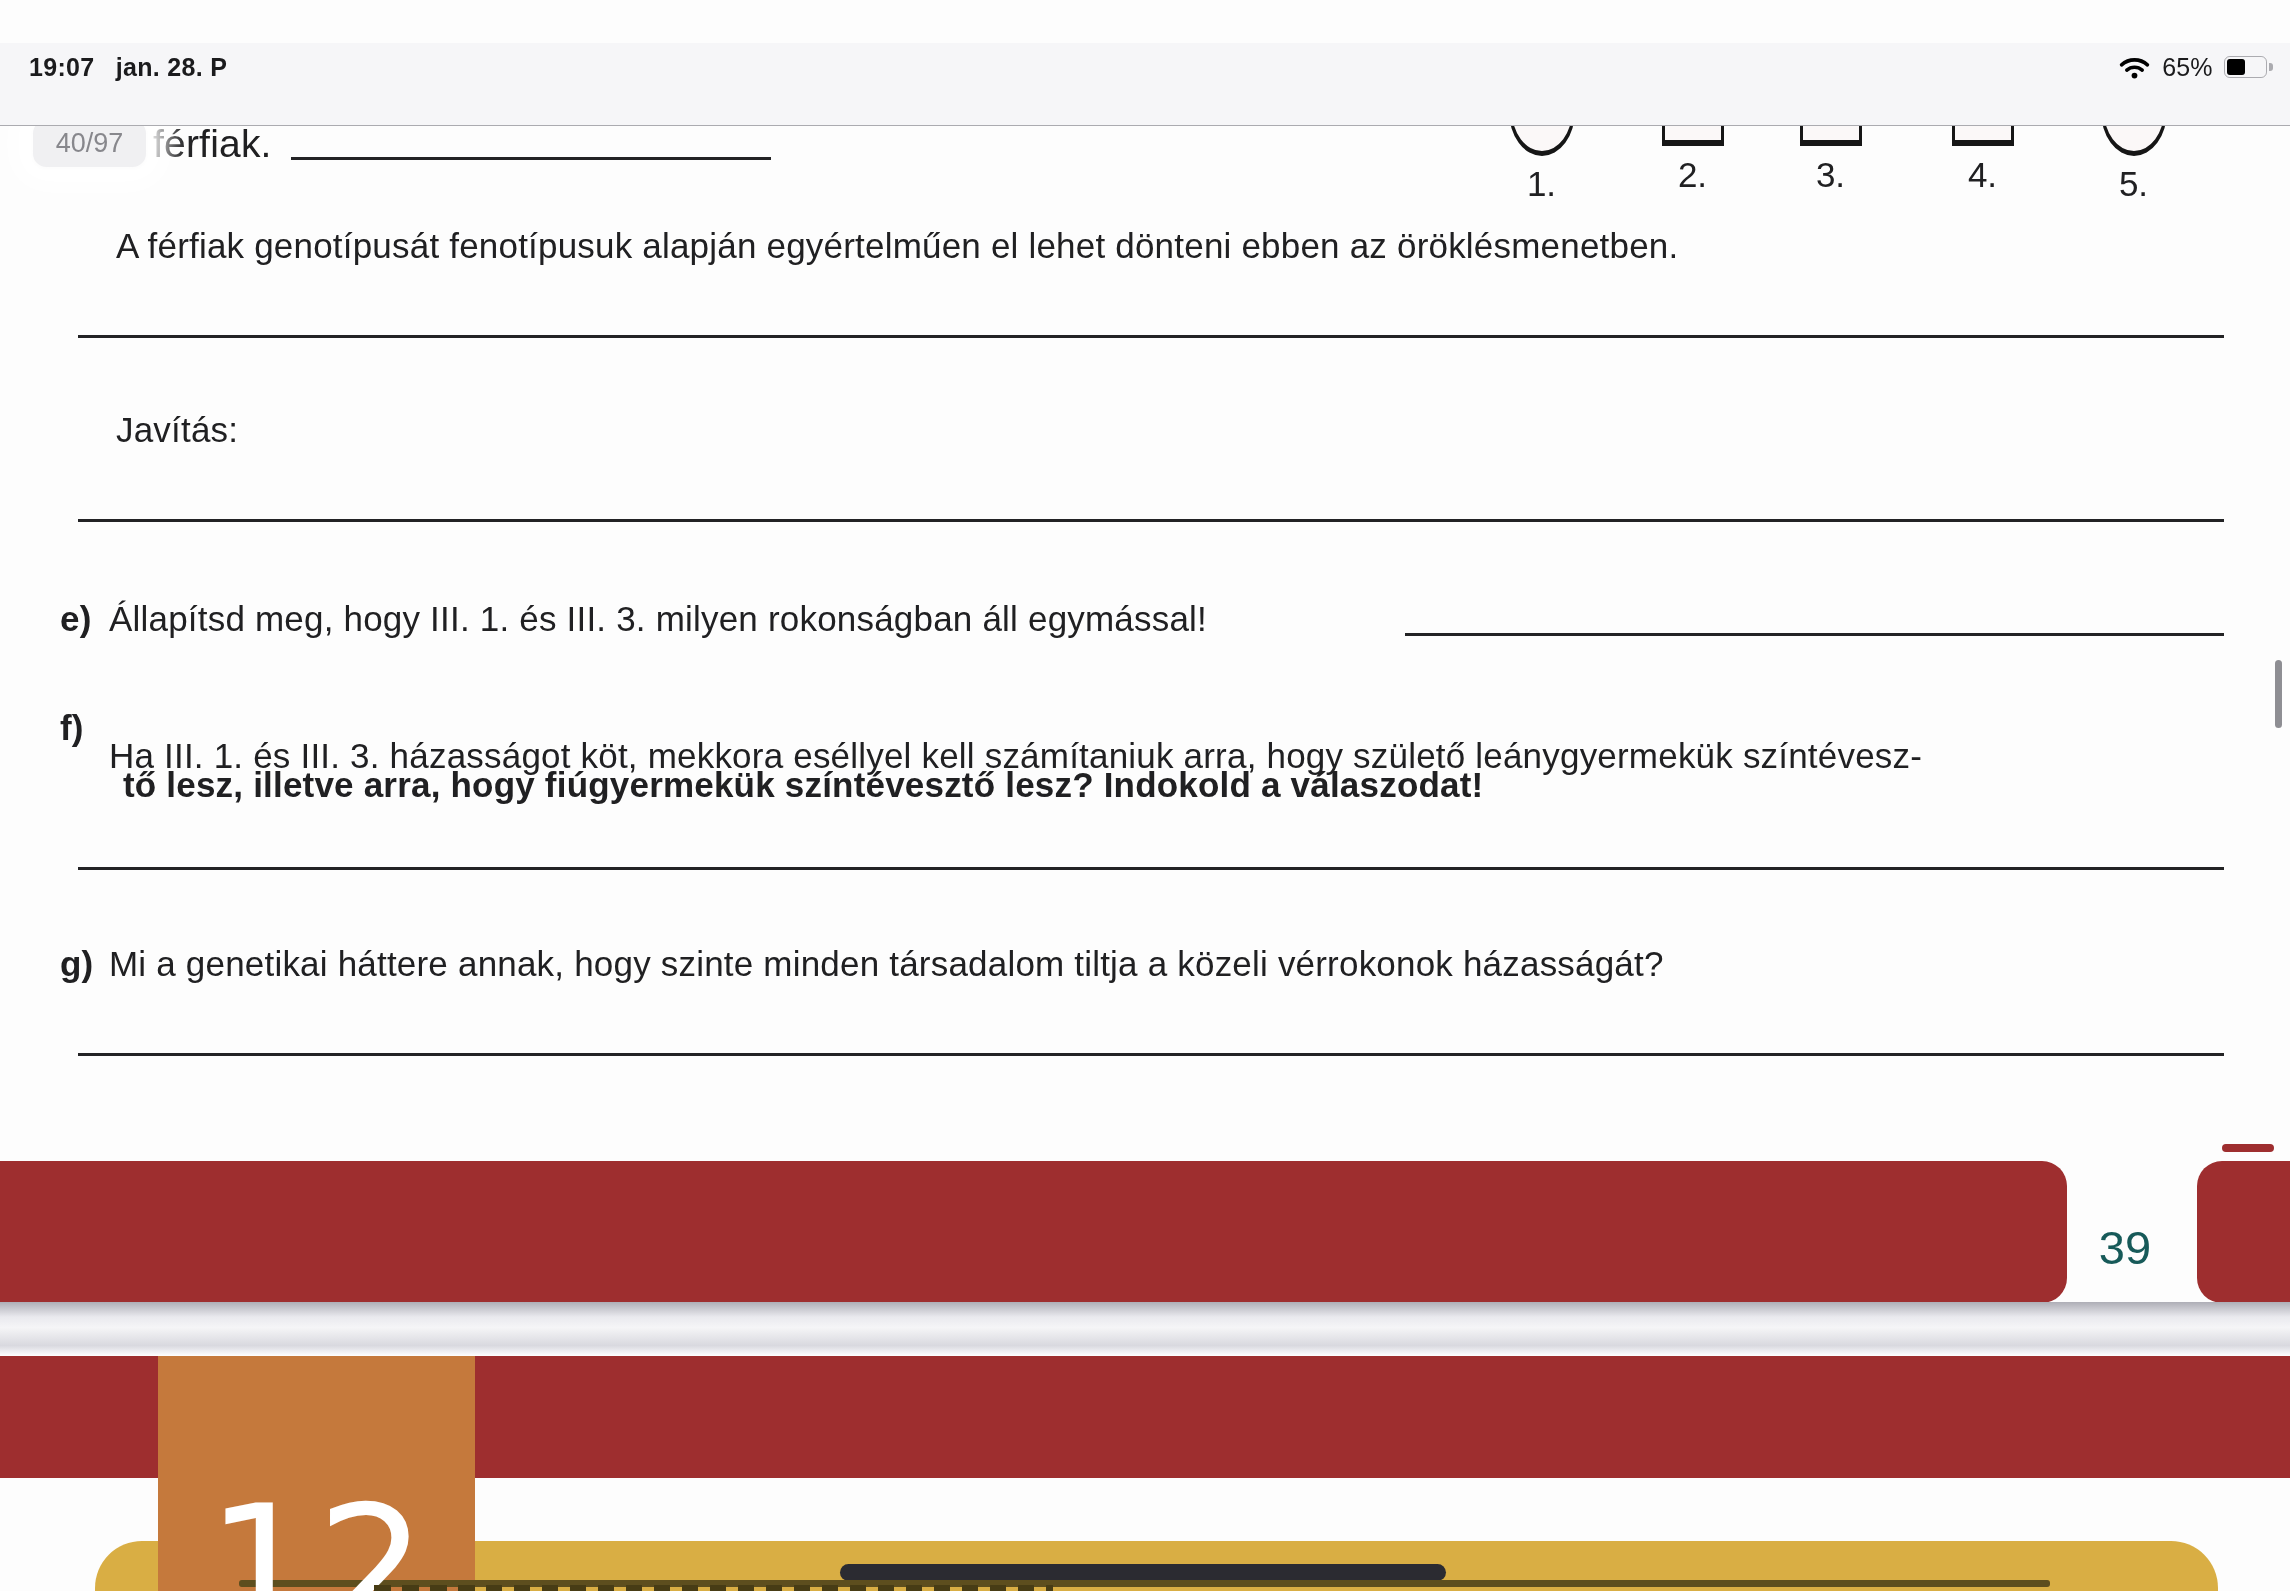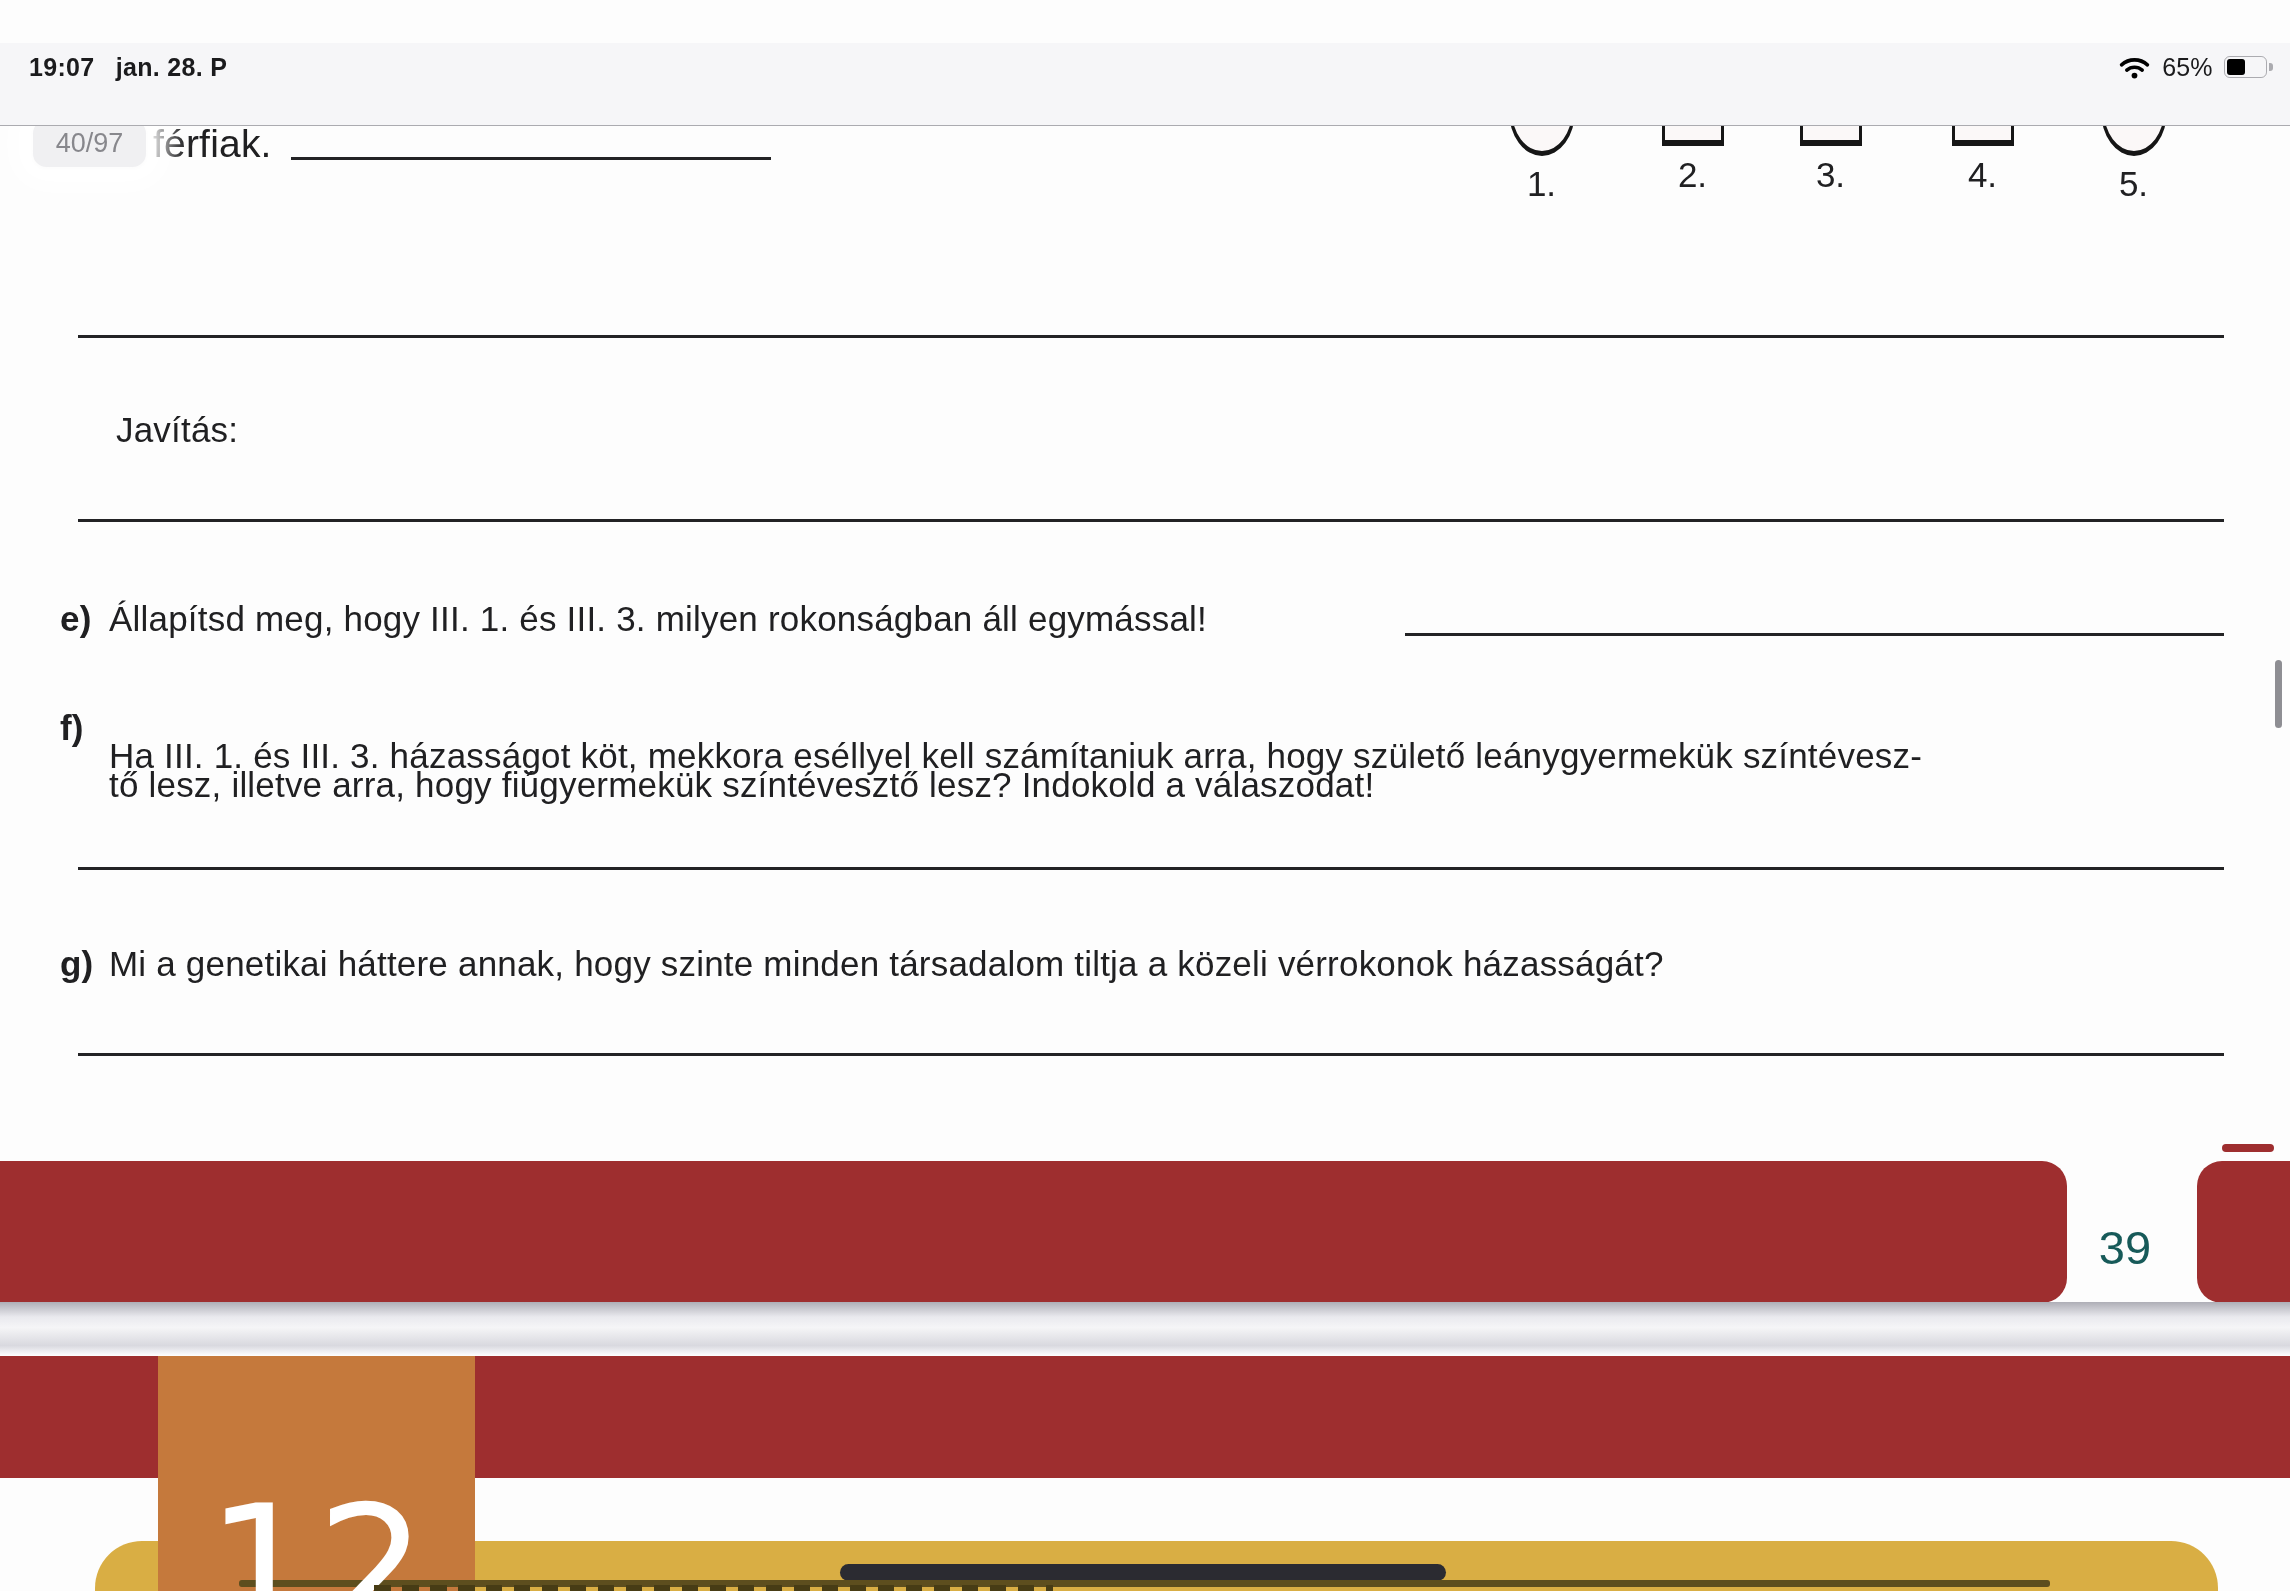--- a/index.html
+++ b/index.html
@@ -124,32 +124,33 @@
   </div>
   <div class="ped-item" style="left:1929px;">
     <div class="ped-sym sym-square"></div>
     <span class="ped-num">4.</span>
   </div>
   <div class="ped-item" style="left:2080px;">
     <div class="ped-sym sym-circle"></div>
     <span class="ped-num">5.</span>
   </div>
 
+  <div class="sheet-text" style="left:116px;top:226px;">A férfiak genotípusát fenotípusuk alapján egyértelműen el lehet dönteni ebben az öröklésmenetben.</div>
   <div class="hline" style="left:78px;top:335px;width:2146px;"></div>
 
   <div class="sheet-text" style="left:116px;top:410px;">Javítás:</div>
   <div class="hline" style="left:78px;top:519px;width:2146px;"></div>
 
   <div class="sheet-text q-label" style="left:60px;top:599px;">e)</div>
   <div class="sheet-text" style="left:109px;top:599px;">Állapítsd meg, hogy III. 1. és III. 3. milyen rokonságban áll egymással!</div>
   <div class="hline" style="left:1405px;top:633px;width:819px;"></div>
 
   <div class="sheet-text q-label" style="left:60px;top:708px;">f)</div>
   <div class="sheet-text" style="left:109px;top:708px;margin-top:28px;">Ha III. 1. és III. 3. házasságot köt, mekkora eséllyel kell számítaniuk arra, hogy születő leánygyermekük színtévesz-</div>
-  <div class="sheet-text" style="left:109px;top:765px;">tő lesz, illetve arra, hogy fiúgyermekük színtévesztő lesz? Indokold a válaszodat!</div>
+  <div class="sheet-text" style="left:123px;top:765px;font-weight:bold;">tő lesz, illetve arra, hogy fiúgyermekük színtévesztő lesz? Indokold a válaszodat!</div>
   <div class="hline" style="left:78px;top:867px;width:2146px;"></div>
 
   <div class="sheet-text q-label" style="left:60px;top:944px;">g)</div>
   <div class="sheet-text" style="left:109px;top:944px;">Mi a genetikai háttere annak, hogy szinte minden társadalom tiltja a közeli vérrokonok házasságát?</div>
   <div class="hline" style="left:78px;top:1053px;width:2146px;"></div>
 
   <div class="red-banner"></div>
   <div class="red-sliver"></div>
   <div class="red-tab"></div>
   <div class="page-num">39</div>

